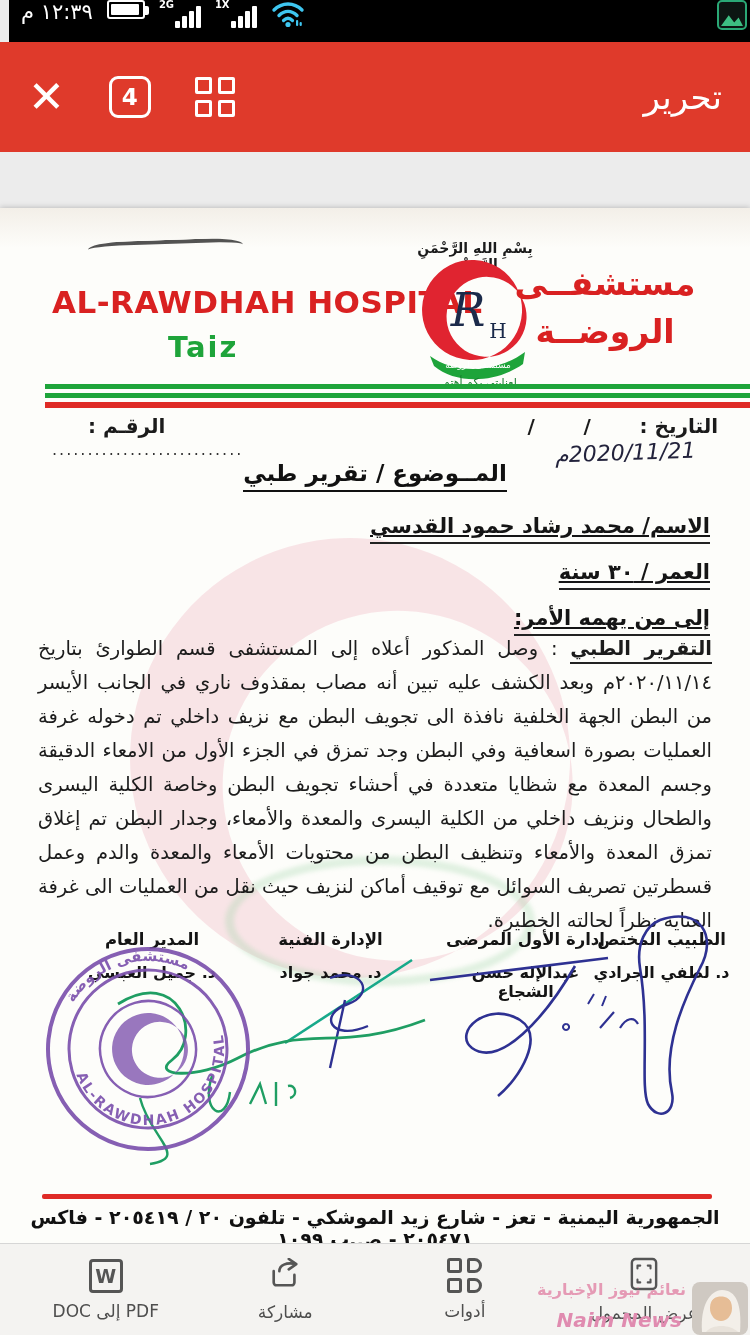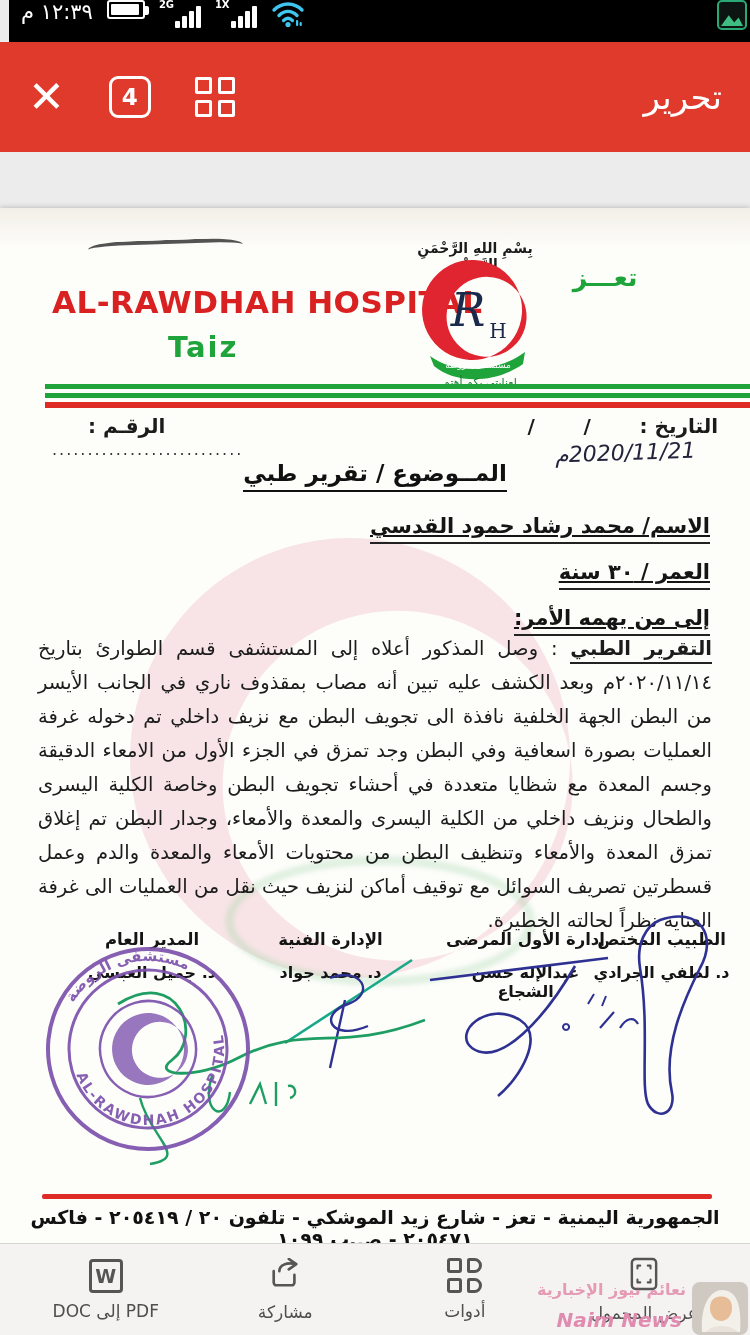--- a/index.html
+++ b/index.html
@@ -187,21 +187,21 @@
     <svg class="logo" viewBox="0 0 120 135">
       <path fill-rule="evenodd" fill="#e02430" d="M52 2 a50 50 0 1 0 0.1 0 Z M68 14 a40 40 0 1 1 -0.1 0 Z" transform="rotate(18 52 52)"></path>
       <text x="48" y="68" font-size="46" font-family="DejaVu Serif, serif" font-style="italic" fill="#1b2a4a" text-anchor="middle">R</text>
       <text x="78" y="80" font-size="20" font-family="DejaVu Serif, serif" fill="#1b2a4a" text-anchor="middle">H</text>
       <path d="M10 98 C35 116 75 116 105 94 L103 106 C75 126 35 126 14 108 Z" fill="#1ea43a"></path>
       <text x="58" y="110" font-size="9" fill="#ffffff" text-anchor="middle" direction="rtl">مستشفى الروضة</text>
       <text x="60" y="128" font-size="11" fill="#157a2c" text-anchor="middle" direction="rtl">لعنايتي بكم أهتم</text>
     </svg>
 
     <div class="lh-ar">
-      <div class="l3">تعـــز</div>
+      <div class="l2">مستشفــى الروضــة</div>
     </div>
 
     <div class="separator">
       <div class="g"></div>
         <div class="w"></div>
         <div class="g"></div>
         <div class="w"></div>
         <div class="r"></div>
     </div>
 

